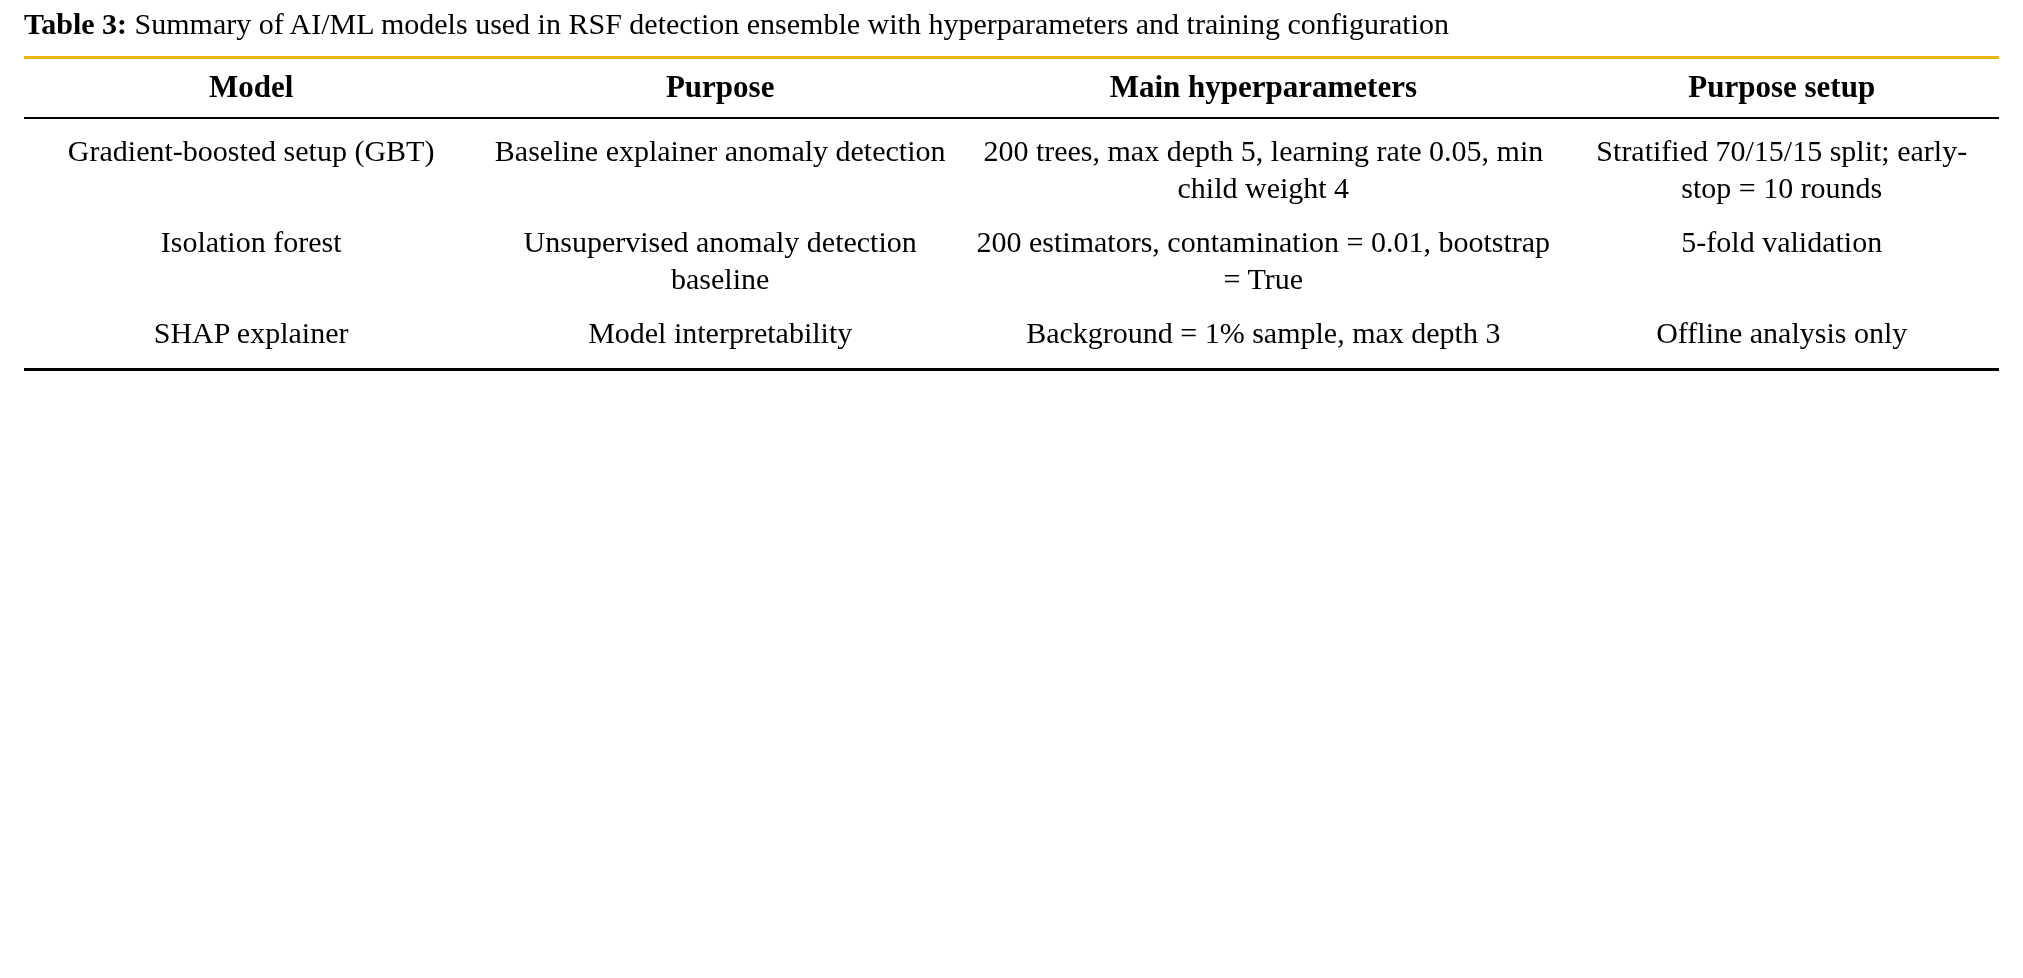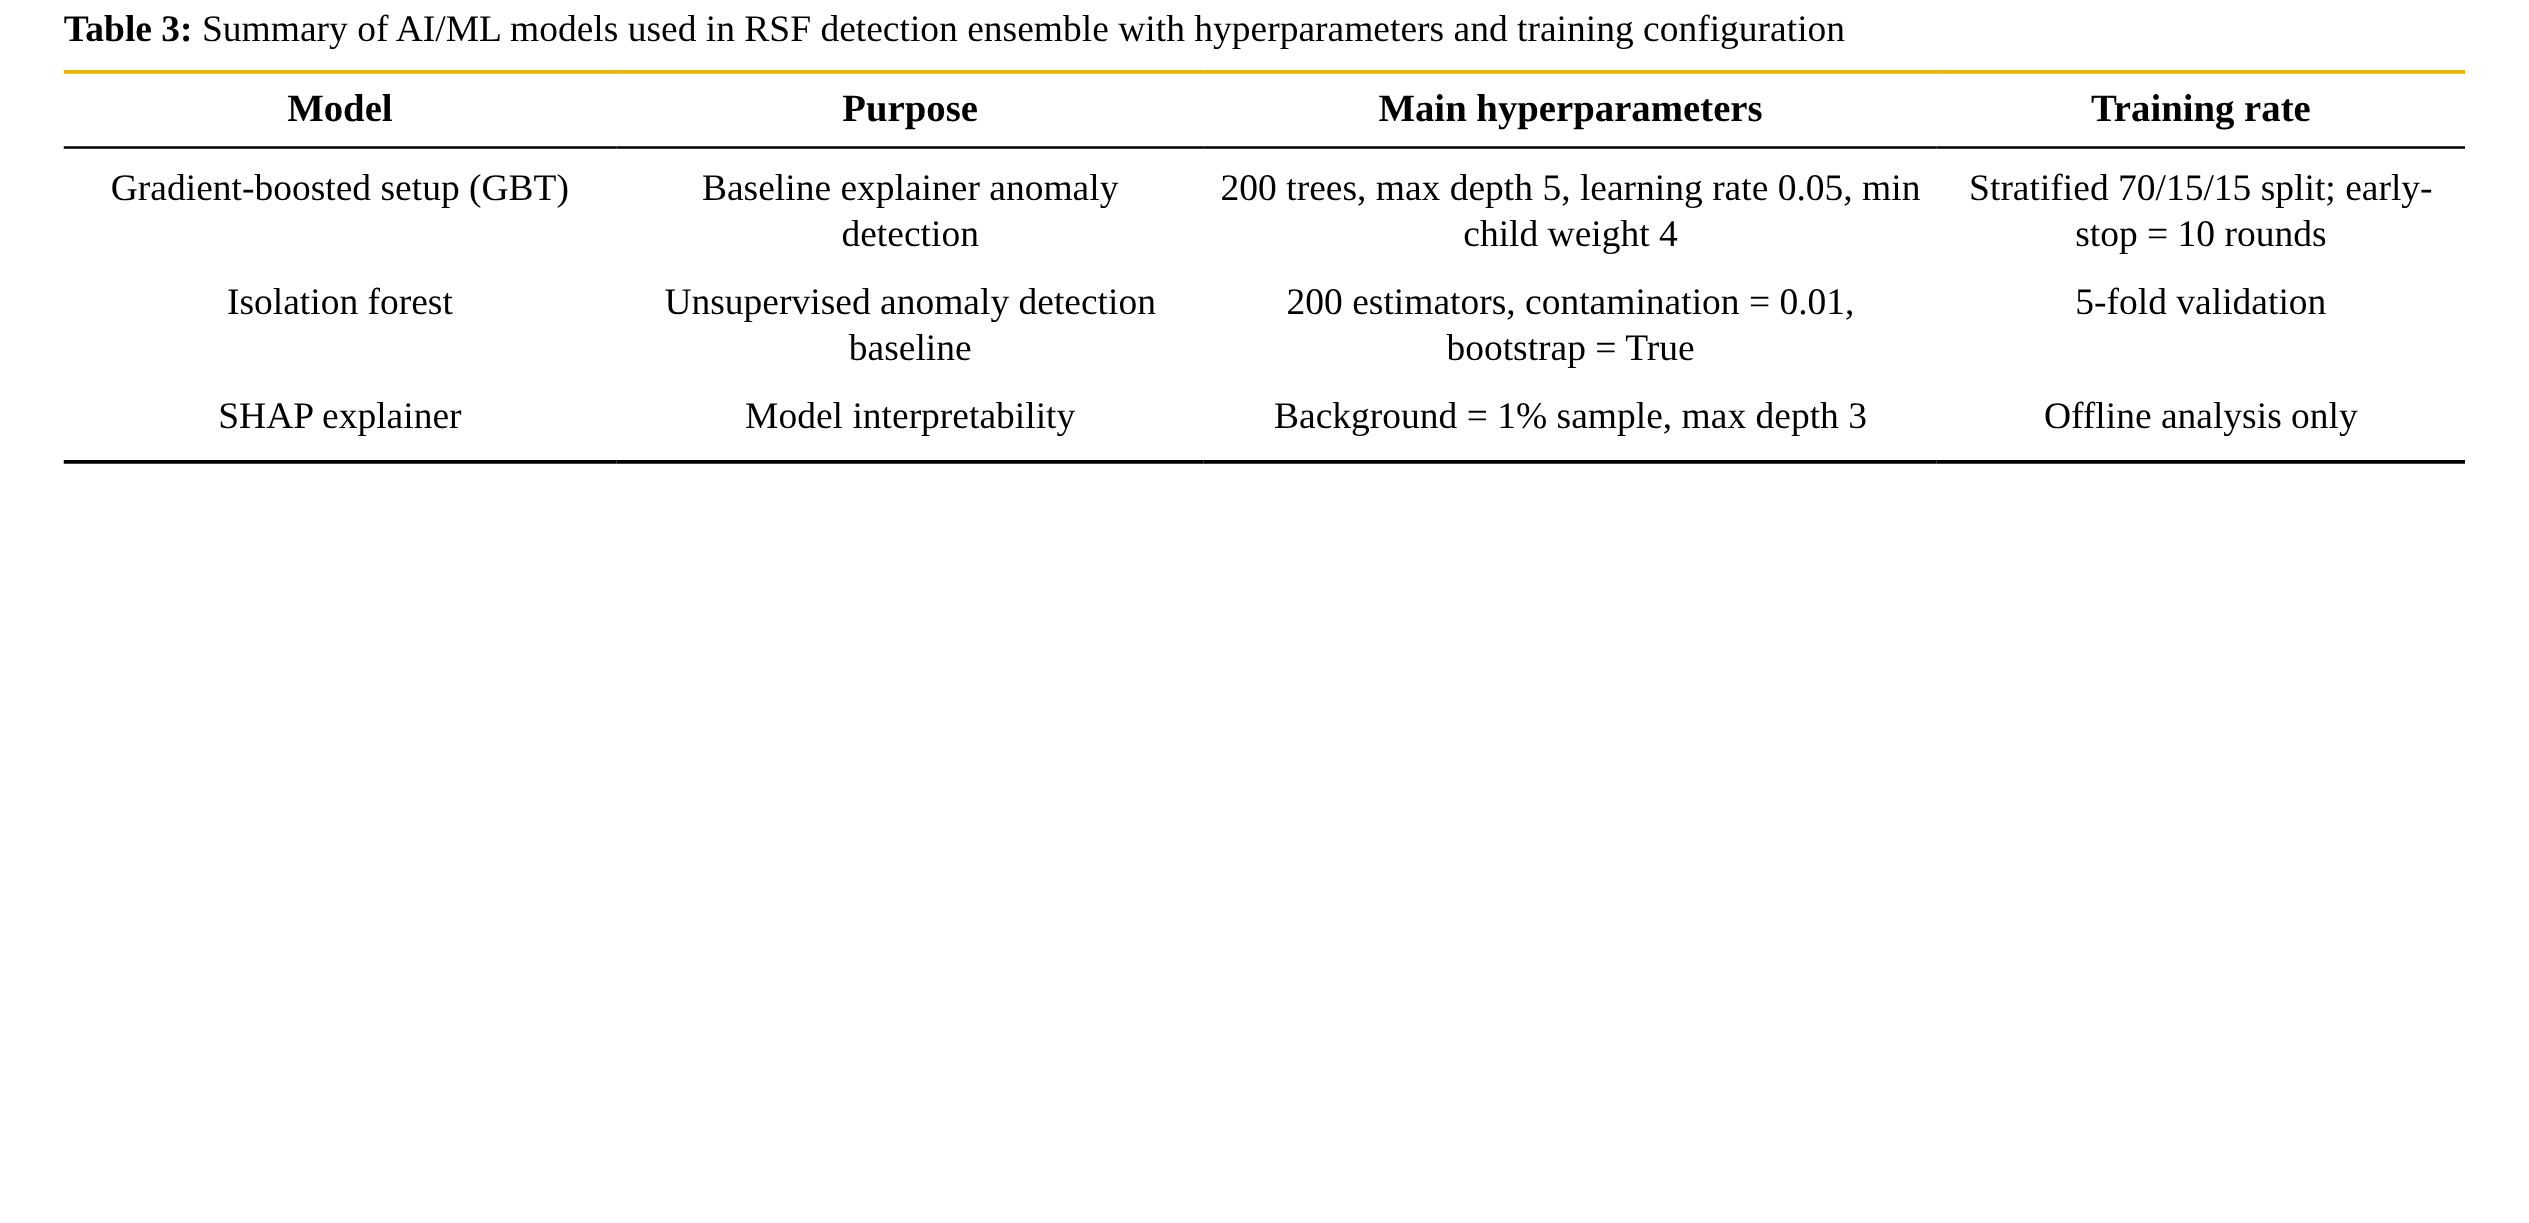--- a/index.html
+++ b/index.html
@@ -11,21 +11,21 @@
     width: 2023px;
     height: 978px;
     font-family: "Liberation Serif", serif;
     color: #000000;
     overflow: hidden;
   }
   .page {
     width: 2023px;
     height: 978px;
     box-sizing: border-box;
-    padding: 0 51px;
+    padding: 0 24px;
     position: relative;
   }
   .caption {
     font-size: 30px;
     line-height: 1.2;
     padding: 6px 0 14px 0;
     white-space: nowrap;
   }
   .caption .caption-label {
     font-weight: bold;
@@ -84,21 +84,21 @@
       <col class="c0">
         <col class="c1">
         <col class="c2">
         <col class="c3">
     </colgroup>
     <thead>
       <tr class="rule-top rule-mid">
         <th class="rule-top">Model</th>
         <th class="rule-top">Purpose</th>
         <th class="rule-top">Main hyperparameters</th>
-        <th class="rule-top">Training rate</th>
+        <th class="rule-top">Purpose setup</th>
       </tr>
     </thead>
     <tbody>
       <tr>
         <td class="rule-mid">Gradient-boosted setup (GBT)</td>
         <td class="rule-mid">Baseline explainer anomaly detection</td>
         <td class="rule-mid">200 trees, max depth 5, learning rate 0.05, min child weight 4</td>
         <td class="rule-mid">Stratified 70/15/15 split; early-stop = 10 rounds</td>
       </tr>
       <tr>

